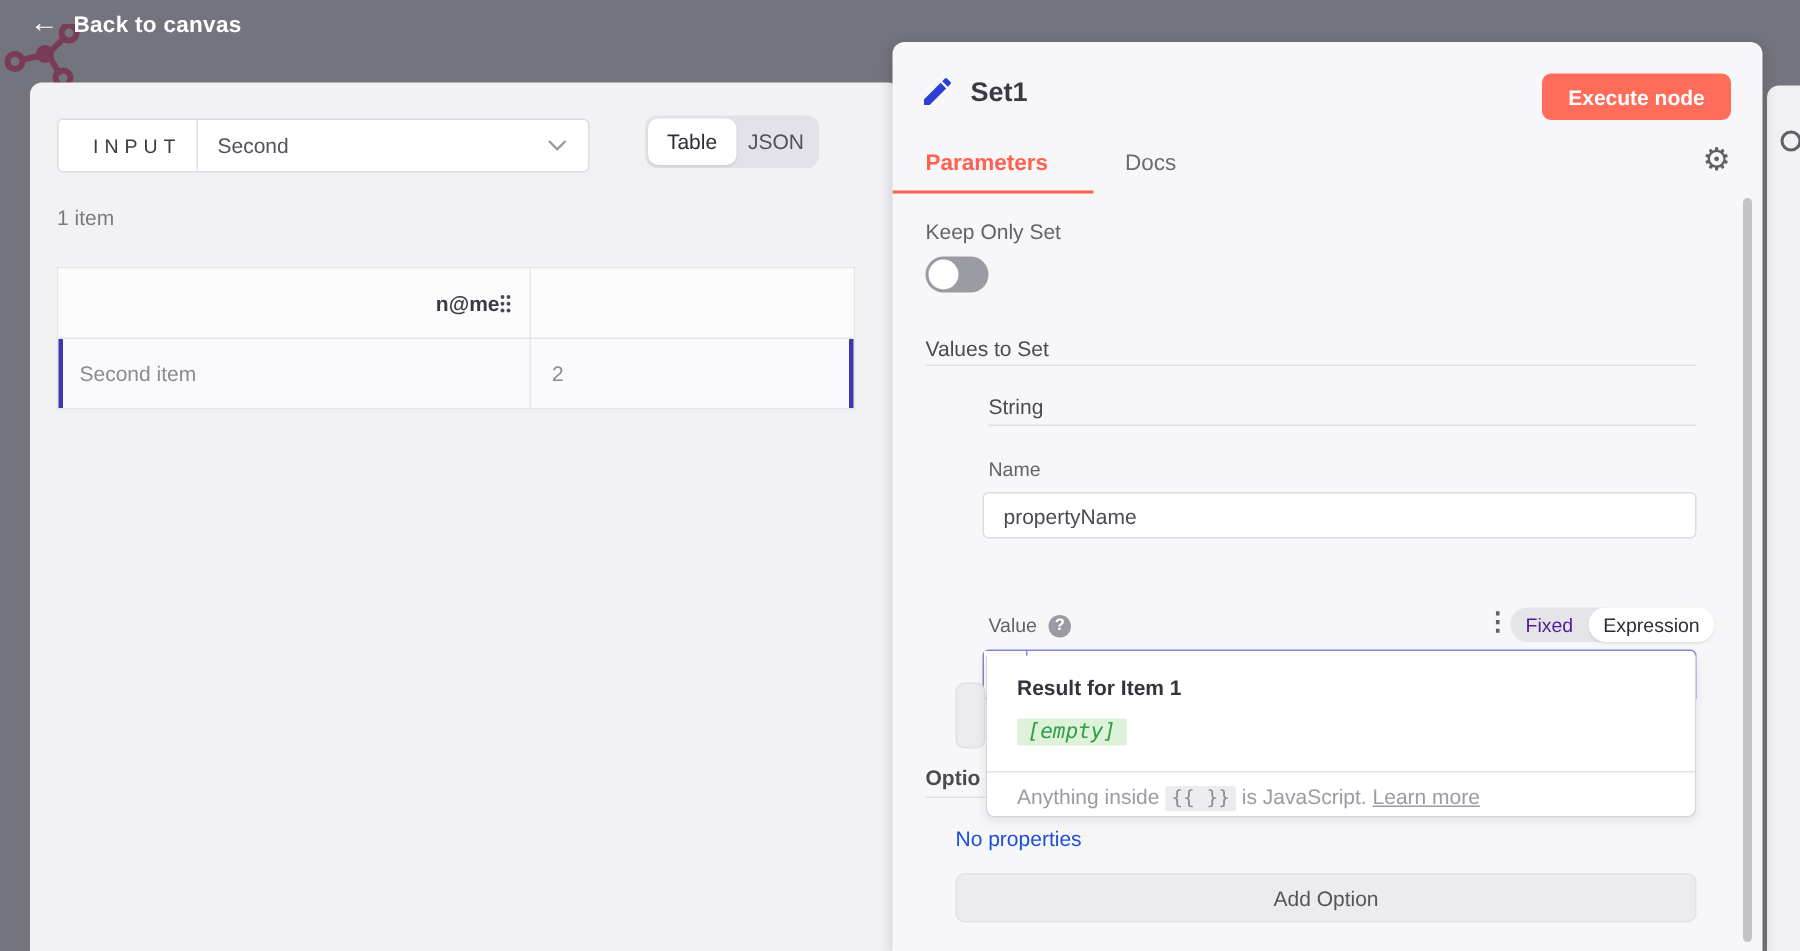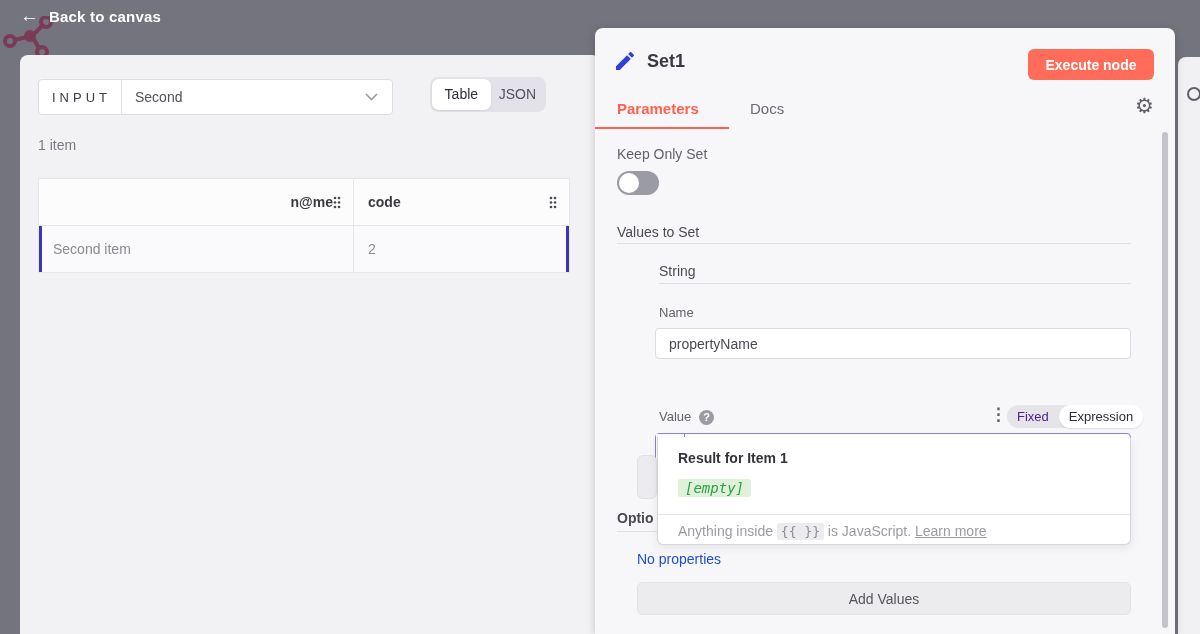--- a/index.html
+++ b/index.html
@@ -11,21 +11,21 @@
   .topbar { position:absolute; left:0; top:0; width:1200px; height:55px; }
   .logo { position:absolute; left:2px; top:16px; opacity:.8; }
   .back-btn { position:absolute; left:20px; top:4px; display:flex; align-items:center; gap:10px; color:#fff; cursor:pointer; }
   .back-arrow { font-size:19px; font-weight:bold; line-height:24px; }
   .back-label { font-size:15px; font-weight:bold; letter-spacing:.2px; }
 
   
   .input-panel { position:absolute; left:20px; top:55px; width:580px; height:579px;
     background:#f2f2f5; border-radius:8px 8px 0 0; z-index:1; }
   .select-combo { position:absolute; left:18px; top:24px; width:355px; height:36px;
-    background:#fff; border:1px solid #dcdce2; border-radius:4px; display:flex; align-items:center; }
+    background:#fff; border:1px solid #dcdce2; border-radius:4px; display:flex; align-items:center;padding-left:10px; }
   .input-tag { font-size:13px; letter-spacing:4px; color:#3a3a44; padding:0 10px 0 13px;
     border-right:1px solid #e2e2e8; height:100%; display:flex; align-items:center; }
   .source-value { font-size:14px; color:#52525b; padding-left:13px; flex:1; }
   .chev { margin-right:14px; }
   .view-toggle { position:absolute; left:410px; top:22px; width:116px; height:35px;
     background:#e2e2e8; border-radius:8px; display:flex; align-items:center; padding:2px; }
   .seg { font-size:14px; color:#52525b; flex:1; text-align:center; line-height:31px; cursor:pointer; }
   .seg.active { background:#fff; border-radius:7px; color:#2d2d38; box-shadow:0 1px 2px rgba(0,0,0,.08); flex:1.1; }
   .items-count { position:absolute; left:18px; top:82px; font-size:14px; color:#7a7a82; }
 
@@ -148,33 +148,20 @@
     <div class="view-toggle">
       <span class="seg active">Table</span>
       <span class="seg">JSON</span>
     </div>
     <div class="items-count">1 item</div>
 
     <div class="io-table">
       <div class="t-row head">
         <div class="t-cell c1">
           <span>n@me</span>
-          <svg width="8" height="13" viewBox="0 0 8 13">
-              <g fill="#4a4a52">
-                <circle cx="2" cy="2" r="1.3"></circle>
-                <circle cx="6" cy="2" r="1.3"></circle>
-                <circle cx="2" cy="6.5" r="1.3"></circle>
-                <circle cx="6" cy="6.5" r="1.3"></circle>
-                <circle cx="2" cy="11" r="1.3"></circle>
-                <circle cx="6" cy="11" r="1.3"></circle>
-              </g>
-            </svg>
-        </div>
-        <div class="t-cell c2">
-          <span style="flex:1">code</span>
           <svg width="8" height="13" viewBox="0 0 8 13">
               <g fill="#4a4a52">
                 <circle cx="2" cy="2" r="1.3"></circle>
                 <circle cx="6" cy="2" r="1.3"></circle>
                 <circle cx="2" cy="6.5" r="1.3"></circle>
                 <circle cx="6" cy="6.5" r="1.3"></circle>
                 <circle cx="2" cy="11" r="1.3"></circle>
                 <circle cx="6" cy="11" r="1.3"></circle>
               </g>
             </svg>
@@ -247,18 +234,18 @@
     <span class="options-divider"></span>
 
     <div class="expr-dropdown">
       <span class="dd-title">Result for Item 1</span>
       <span class="code-chip dd-value">[empty]</span>
       <span class="dd-divider"></span>
       <span class="dd-hint"><span>Anything inside </span><span class="hint-code">{{ }}</span><span> is JavaScript. </span><span class="hint-link">Learn more</span></span>
     </div>
 
     <span class="no-props">No properties</span>
-    <button class="add-option-btn">Add Values</button>
+    <button class="add-option-btn">Add Option</button>
 
     <span class="scrollbar-thumb"></span>
   </div>
 
 </div>
 
 </body></html>

